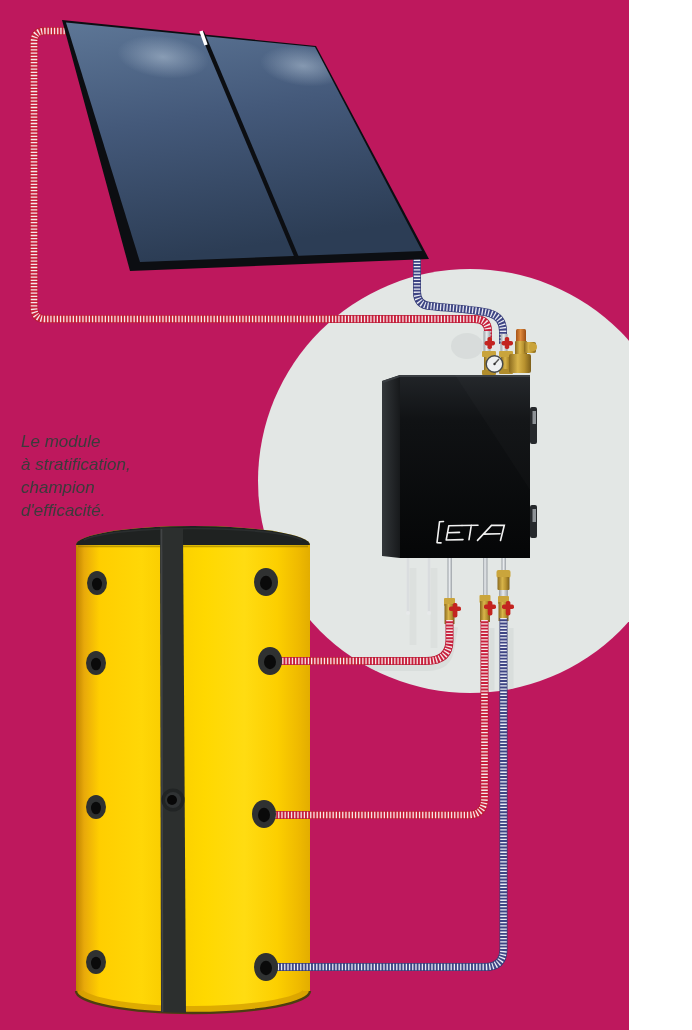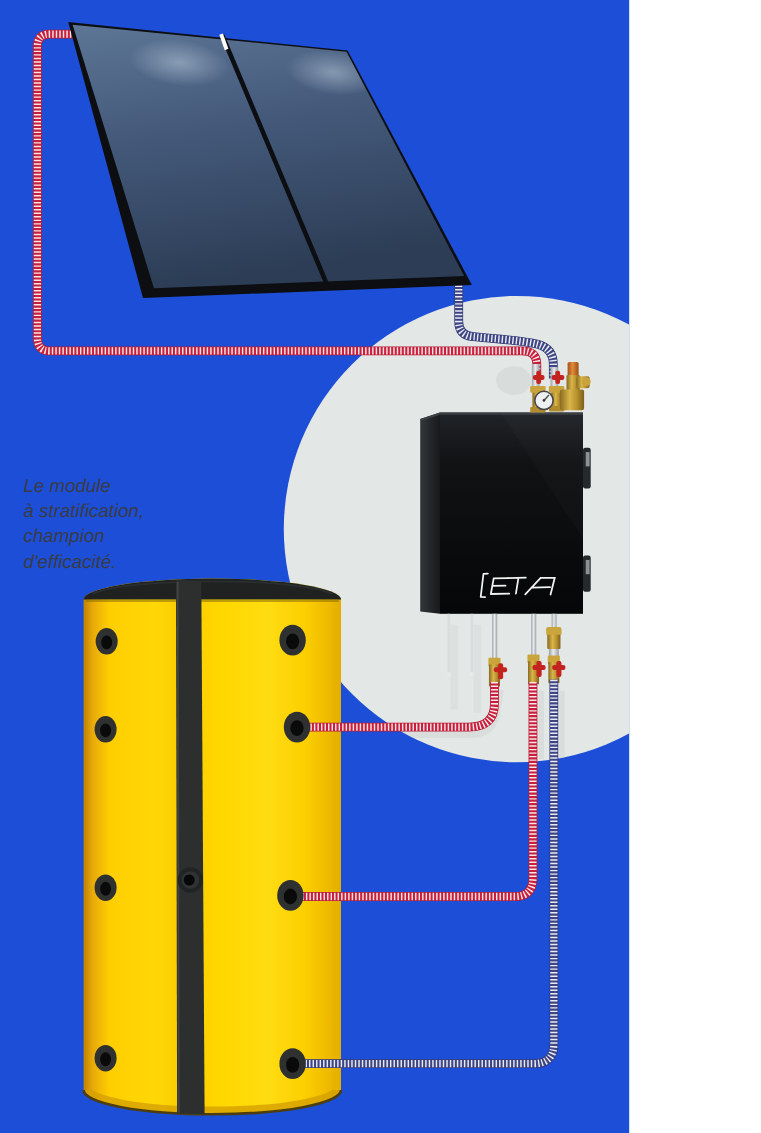--- a/index.html
+++ b/index.html
@@ -1,16 +1,16 @@
 <!DOCTYPE html>
 <html><head>
 <meta charset="utf-8">
 <style>
 html,body{margin:0;padding:0;background:#ffffff;}
-#stage{position:relative;width:572px;height:1030px;background:#1d4ed8;overflow:hidden;}
+#stage{position:relative;width:629px;height:1030px;background:#be185d;overflow:hidden;}
 svg{display:block;}
 </style>
 </head>
 <body>
 <div id="stage">
 <svg width="692" height="1030" viewBox="0 0 692 1030">
 <defs>
   <pattern id="redrope" patternUnits="userSpaceOnUse" width="4" height="4" patternTransform="rotate(52)">
     <rect width="4" height="4" fill="#efe3e5"></rect>
     <rect width="2.7" height="4" fill="#bf1d38"></rect>

